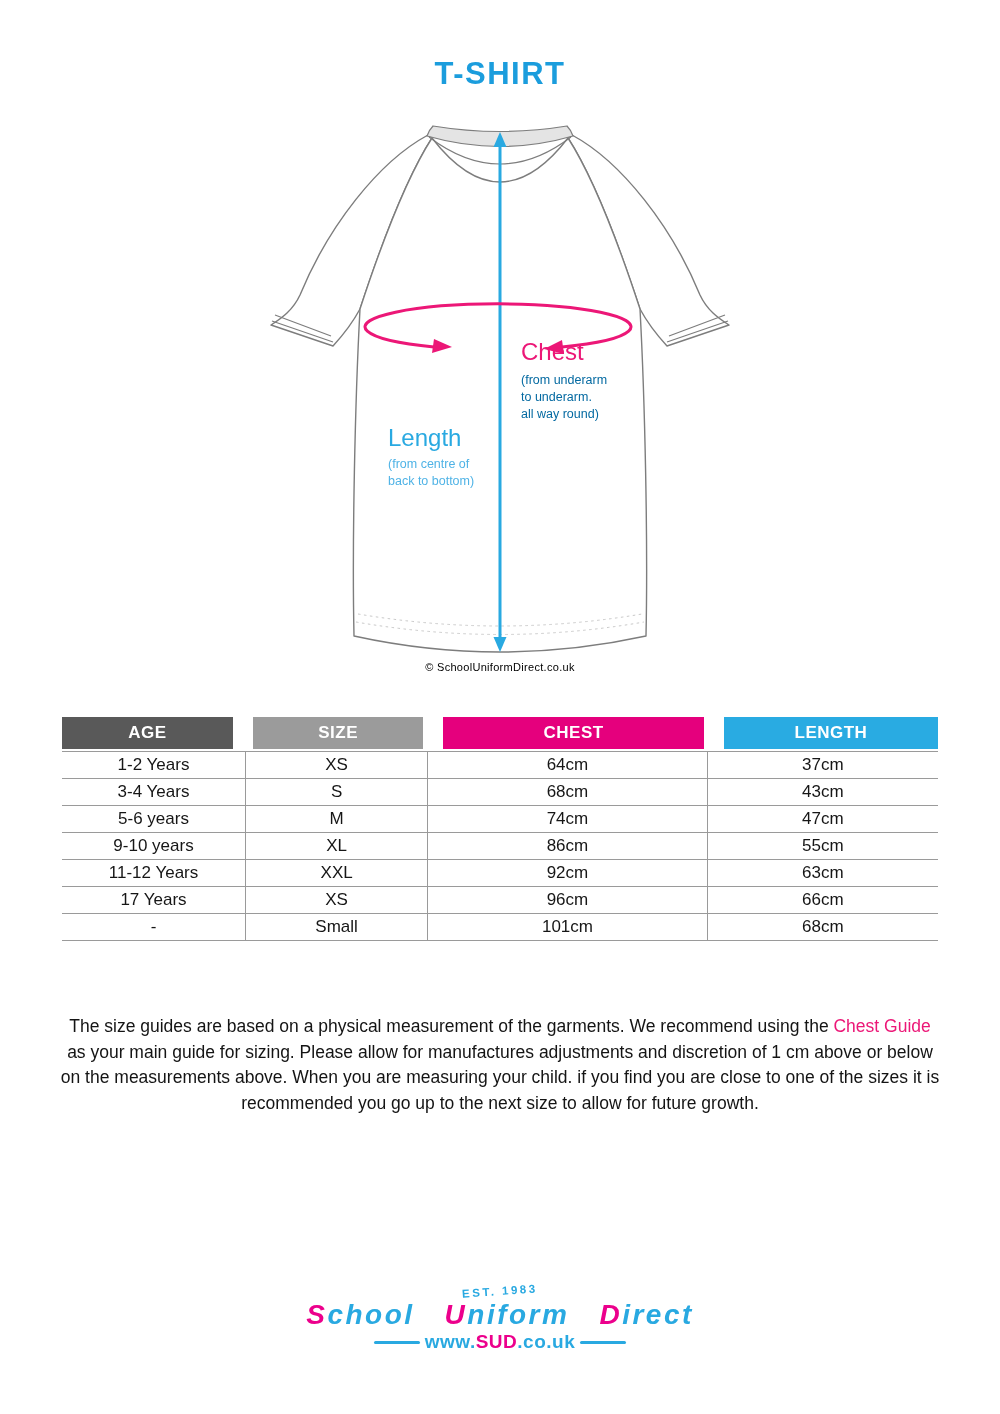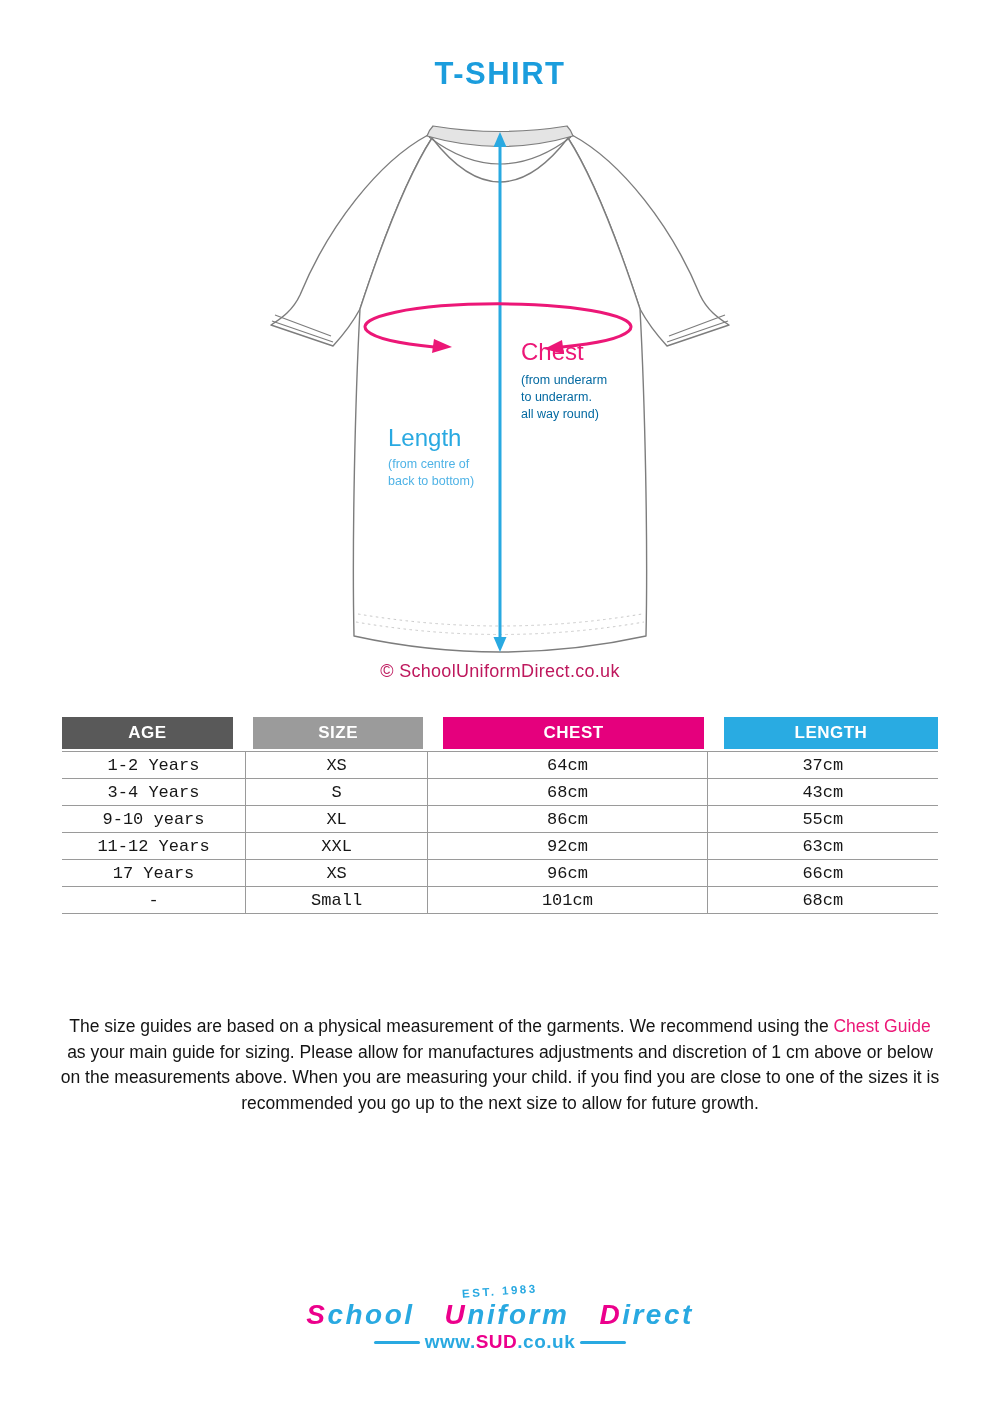--- a/index.html
+++ b/index.html
@@ -23,35 +23,35 @@
   .diagram svg { position:absolute; left:240px; top:112px; }
   .measure-label { position:absolute; font-weight:500; }
   .chest-label  { left:521px; top:338px; font-size:24px; color:#ec1777; }
   .chest-sub    { left:521px; top:372px; font-size:12.5px; line-height:17px; color:#0369a1; font-weight:500; position:absolute;}
   .length-label { left:388px; top:424px; font-size:24px; color:#29a9e1; }
   .length-sub   { left:388px; top:456px; font-size:12.5px; line-height:17px; color:#4fb3e6; font-weight:500; position:absolute;}
   .sub-line { display:block; }
 
   .copyright {
     position:absolute; top:661px; left:0; width:100%;
-    text-align:center; font-size:18px; color:#be185d; letter-spacing:.3px;
+    text-align:center; font-size:11px; color:#000000; letter-spacing:.3px;
   }
 
   
   .size-table { position:absolute; left:62px; top:717px; width:876px; }
   .thead { display:grid; grid-template-columns:183fr 182fr 279fr 229fr; column-gap:20px; }
   .th {
     height:32px; display:flex; align-items:center; justify-content:center;
     color:#fff; font-size:17px; font-weight:bold; letter-spacing:.5px;
   }
   .th-age    { background:#595959; }
   .th-size   { background:#9b9b9b; }
   .th-chest  { background:#e5007d; }
   .th-length { background:#29abe2; }
-  table.body { width:100%; border-collapse:collapse; margin-top:2px; table-layout:fixed;font-family:Liberation Mono, monospace; }
+  table.body { width:100%; border-collapse:collapse; margin-top:2px; table-layout:fixed; }
   table.body td {
     height:27px; text-align:center; vertical-align:middle;
     font-size:17px; color:#161616;
     border-top:1px solid #9a9a9a;
   }
   table.body tr:last-child td { border-bottom:1px solid #9a9a9a; }
   table.body td:not(:last-child) { border-right:1px solid #9a9a9a; }
   col.c1 { width:20.95%; } col.c2 { width:20.8%; } col.c3 { width:31.9%; } col.c4 { width:26.35%; }
 
   
@@ -147,20 +147,26 @@
             <td>64cm</td>
             <td>37cm</td>
           </tr>
           <tr>
             <td>3-4 Years</td>
             <td>S</td>
             <td>68cm</td>
             <td>43cm</td>
           </tr>
           <tr>
+            <td>5-6 years</td>
+            <td>M</td>
+            <td>74cm</td>
+            <td>47cm</td>
+          </tr>
+          <tr>
             <td>9-10 years</td>
             <td>XL</td>
             <td>86cm</td>
             <td>55cm</td>
           </tr>
           <tr>
             <td>11-12 Years</td>
             <td>XXL</td>
             <td>92cm</td>
             <td>63cm</td>

